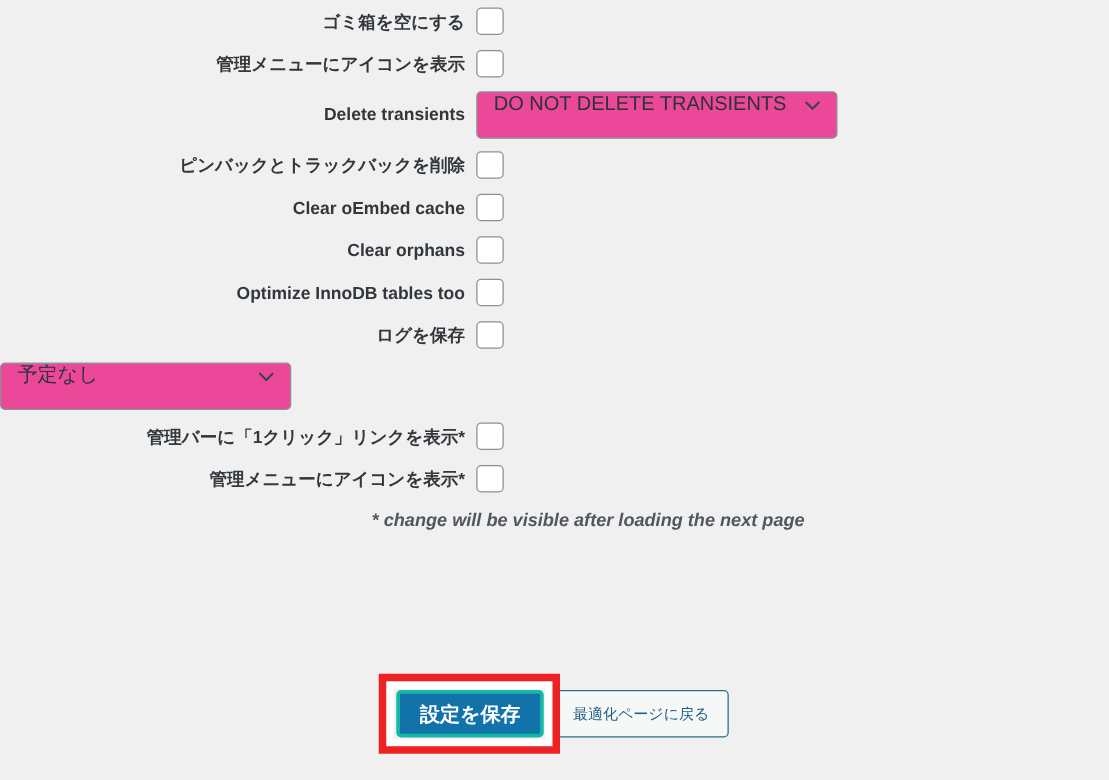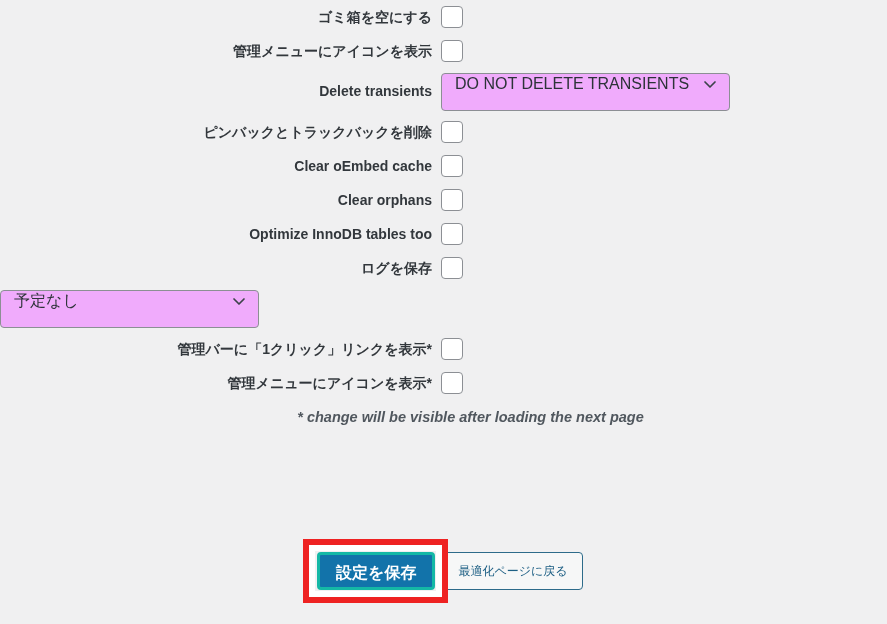--- a/index.html
+++ b/index.html
@@ -23,21 +23,21 @@
     width: 887px;
   }
 
   
   .row {
     display: flex;
     align-items: center;
     height: 34px;
   }
   .row-label {
-    width: 441px;
+    width: 381px;
     text-align: right;
     padding-right: 9px;
     font-size: 14px;
     font-weight: bold;
     color: #32373c;
     line-height: 1.3;
     white-space: nowrap;
   }
   .row-control {
     display: flex;
@@ -51,33 +51,33 @@
     background: #fff;
     border: 1px solid #8c8f94;
     border-radius: 4px;
     display: inline-block;
     flex: 0 0 auto;
   }
 
   
   .sel {
     height: 38px;
-    background: #f0abfc;
+    background: #ec4899;
     border: 1px solid #8c8f94;
     border-radius: 4px;
     display: flex;
     align-items: center;
     padding: 0 12px 16px 13px;
     font-size: 16px;
     color: #2c3338;
     white-space: nowrap;
     font-weight: normal;
   }
   .sel.auto { }
-  .sel.wide { width: 259px; justify-content: space-between; }
+  .sel.wide { width: 233px; justify-content: space-between; }
   .sel .sel-text { line-height: 1; }
   .sel .chev {
     margin-left: 14px;
     width: 14px;
     height: 14px;
     flex: 0 0 auto;
     display: inline-block;
   }
   .sel.wide .chev { margin-left: 0; }
   .sel .chev svg { display: block; }

